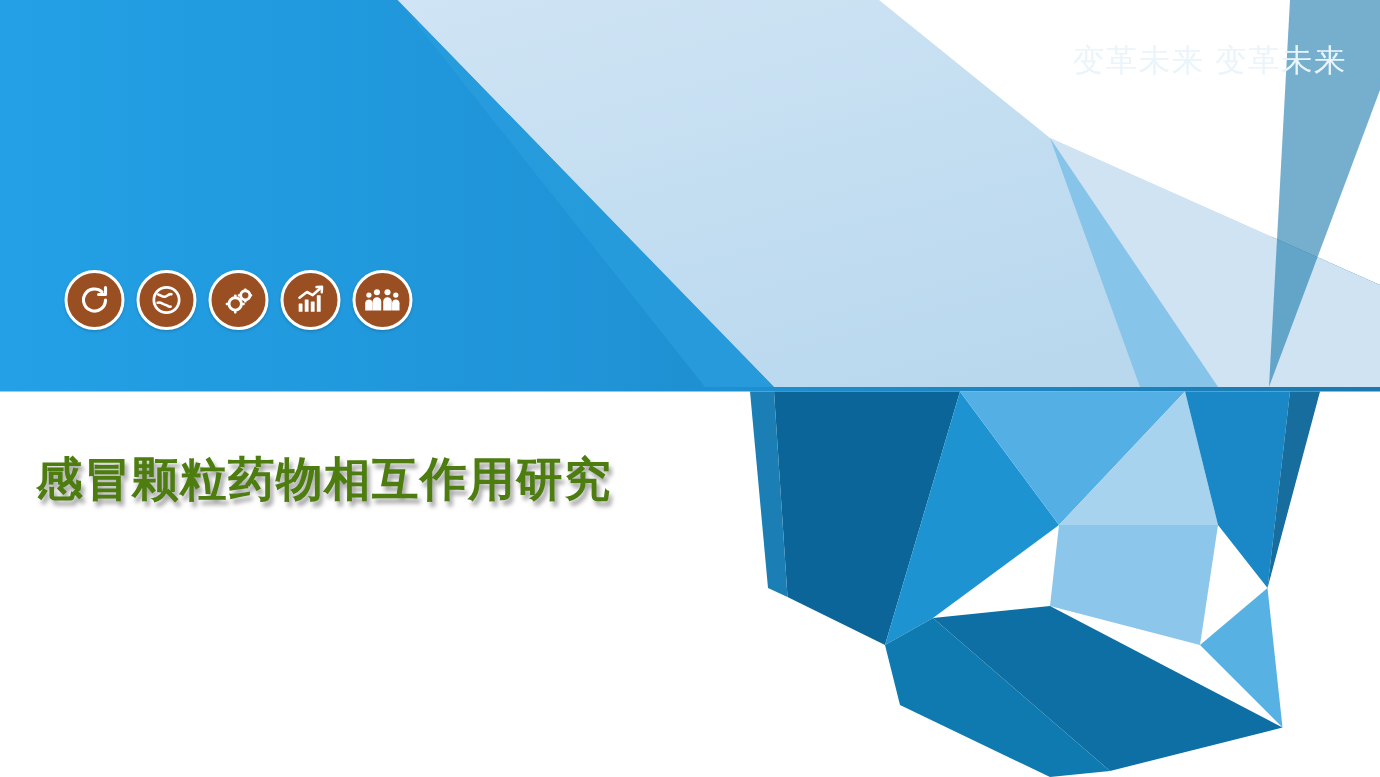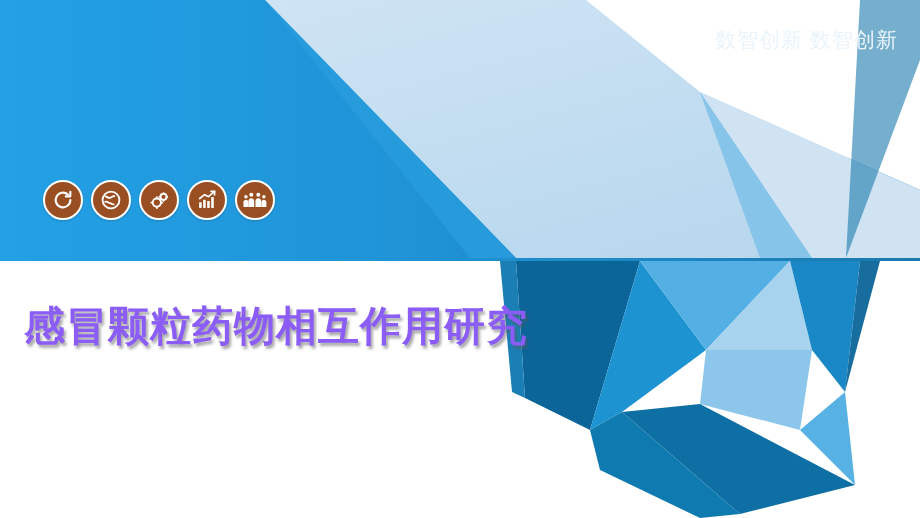--- a/index.html
+++ b/index.html
@@ -59,23 +59,23 @@
     box-shadow: 0 1px 2px rgba(0,0,0,0.18);
   }
   .icon-badge svg {
     display: block;
   }
   
   #slide-title {
     position: absolute;
     left: 24px;
     top: 299px;
-    font-size: 41px;
+    font-size: 31px;
     font-weight: bold;
-    color: #8b5cf6;
+    color: #4d7c0f;
     letter-spacing: 1px;
     white-space: nowrap;
     text-shadow: 2px 3px 3px rgba(90,90,90,0.55);
     z-index: 6;
   }
 </style>
 </head>
 <body>
 
 <div id="slide">
@@ -125,21 +125,21 @@
 
     <polygon points="860,261 880,261 845,392" fill="#166d9e"></polygon>
 
     <polygon points="622,412 700,404 855,485 740,514" fill="#0d6fa4"></polygon>
 
     <polygon points="590,430 622,412 740,514 700,518 600,470" fill="#0f7ab0"></polygon>
 
     <polygon points="800,430 845,392 855,485" fill="#3aa3dd" opacity="0.85"></polygon>
   </svg>
 
-  <div id="tagline">数智创新  数智创新</div>
+  <div id="tagline">变革未来  变革未来</div>
 
   <div id="icon-strip">
 
     <div class="icon-badge">
       <span>
         <svg width="22" height="22" viewBox="0 0 24 24" fill="none" stroke="#ffffff" stroke-width="2.3" stroke-linecap="round">
           <path d="M20 12a8 8 0 1 1-2.6-5.9"></path>
           <path d="M20 3v5h-5" stroke-linejoin="round"></path>
         </svg>
       </span>

